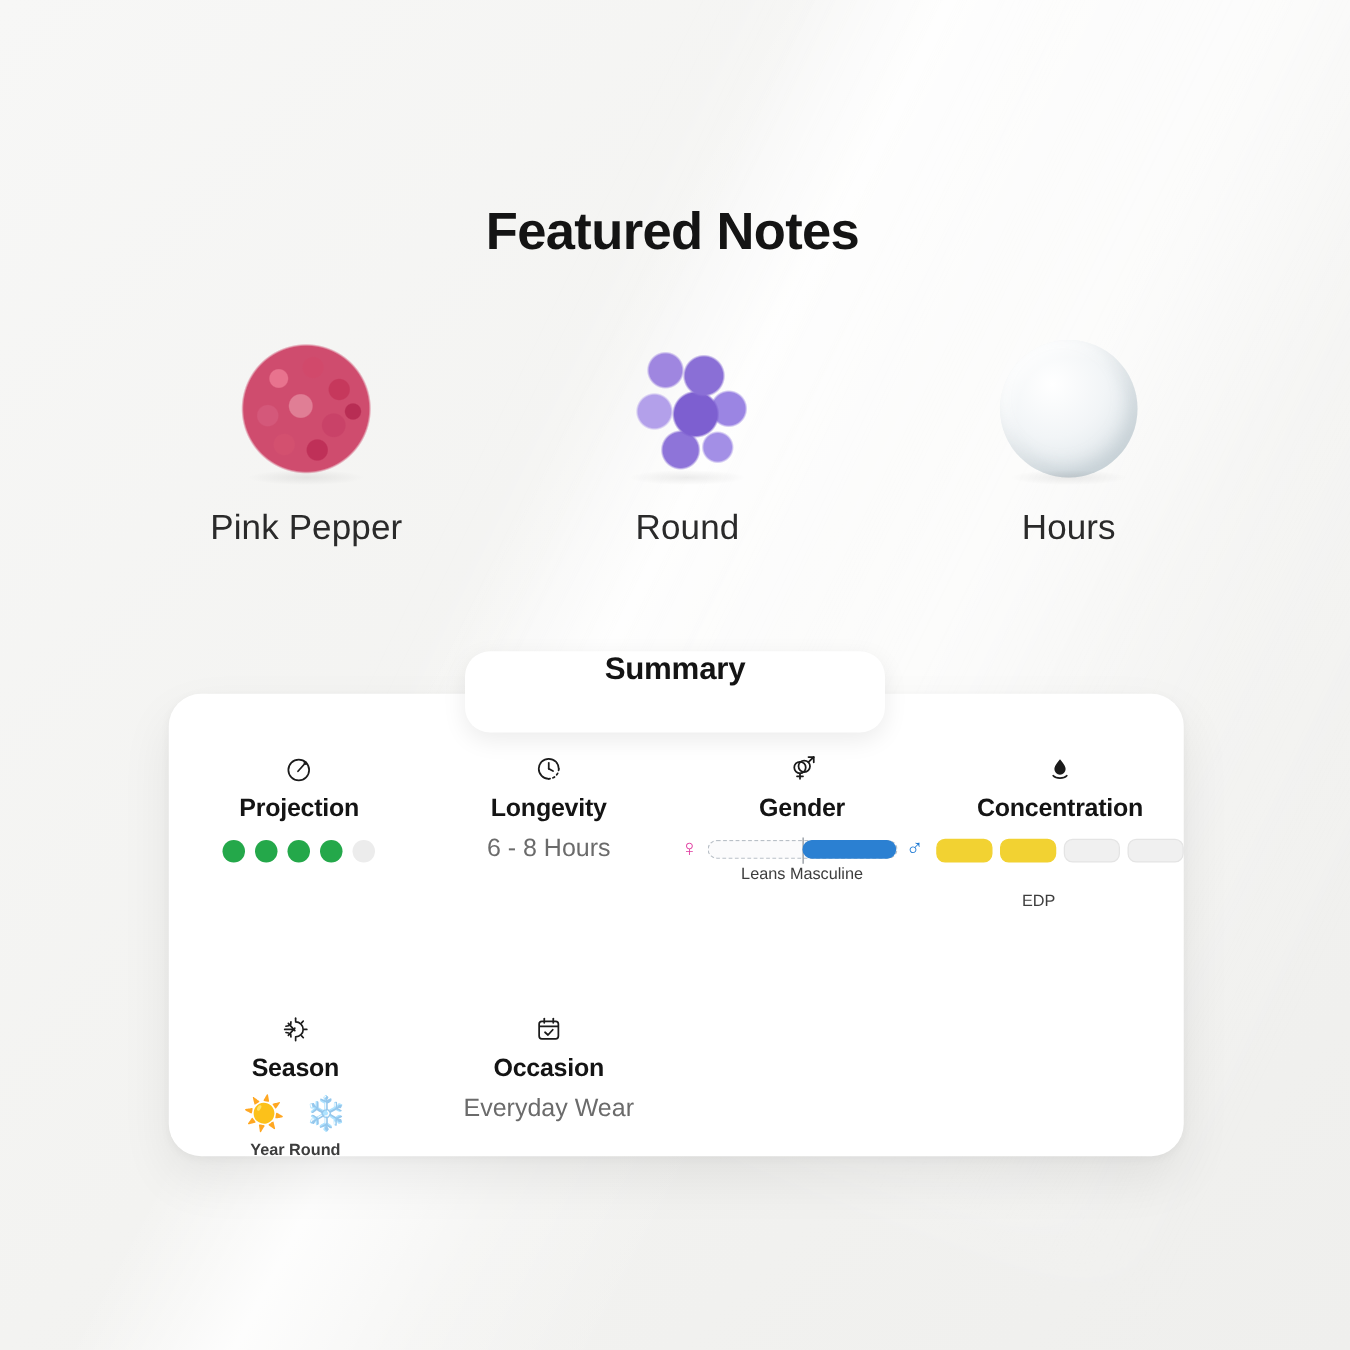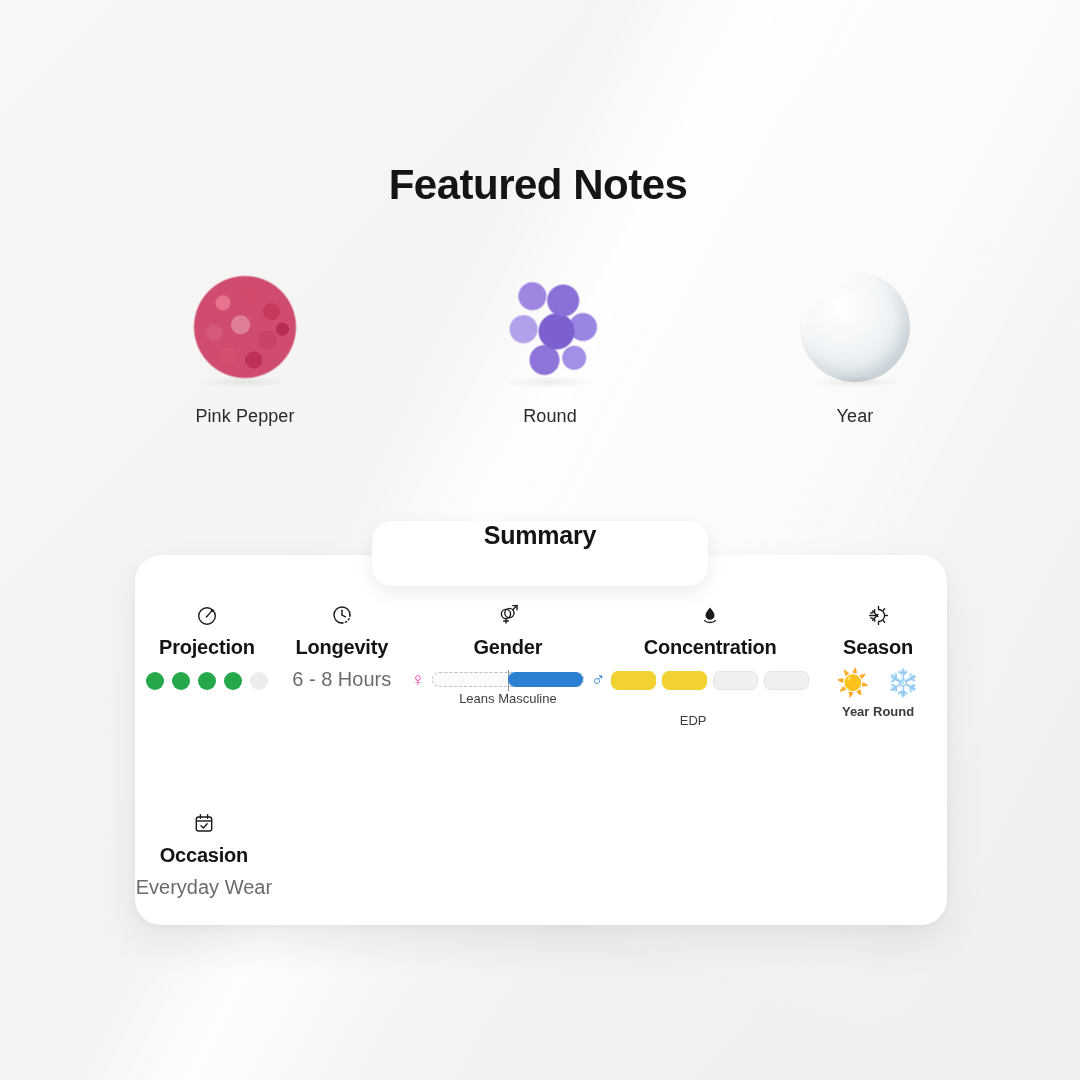--- a/index.html
+++ b/index.html
@@ -129,21 +129,21 @@
       linear-gradient(62deg, rgba(0,0,0,0) 46%, #4c3225 47%, #4c3225 52%, rgba(0,0,0,0) 53%),
       linear-gradient(-38deg, rgba(0,0,0,0) 40%, #6d4a33 41%, #6d4a33 47%, rgba(0,0,0,0) 48%),
       linear-gradient(14deg, rgba(0,0,0,0) 55%, #8a6248 56%, #8a6248 62%, rgba(0,0,0,0) 63%),
       linear-gradient(100deg, rgba(0,0,0,0) 28%, #5a3c2a 29%, #5a3c2a 34%, rgba(0,0,0,0) 35%),
       linear-gradient(-70deg, rgba(0,0,0,0) 62%, #7a543c 63%, #7a543c 69%, rgba(0,0,0,0) 70%),
       radial-gradient(ellipse at 50% 55%, #6b4832 0 46px, rgba(0,0,0,0) 50px);
     border-radius: 48% 52% 46% 54% / 54% 48% 52% 46%;
   }
   .note-label {
     margin-top: 24px;
-    font-size: 18px;
+    font-size: 28px;
     color: #2a2a2a;
     letter-spacing: 0.1px;
   }
   .note-item.raised .note-label { margin-top: 17px; }
 
   
   .summary-card {
     position: absolute;
     left: 135px;
     top: 555px;
@@ -173,21 +173,21 @@
     color: #141414;
     letter-spacing: -0.2px;
   }
 
   .stats-grid {
     position: absolute;
     left: 135px;
     top: 600px;
     width: 812px;
     display: grid;
-    grid-template-columns: repeat(5, 1fr);
+    grid-template-columns: repeat(4, 1fr);
     grid-row-gap: 80px;
     z-index: 2;
   }
   .stat {
     display: flex;
     flex-direction: column;
     align-items: center;
   }
   .stat-icon {
     height: 30px;
@@ -324,21 +324,21 @@
       <div class="note-label">Pink Pepper</div>
     </div>
 
     <div class="note-item">
       <div class="note-swatch sw-violet"></div>
       <div class="note-label">Round</div>
     </div>
 
     <div class="note-item">
       <div class="note-swatch sw-musk"></div>
-      <div class="note-label">Year</div>
+      <div class="note-label">Hours</div>
     </div>
 
 
   </div>
 
   <div class="summary-card"></div>
 
   <div class="summary-pill">
     <span>Summary</span>
   </div>

